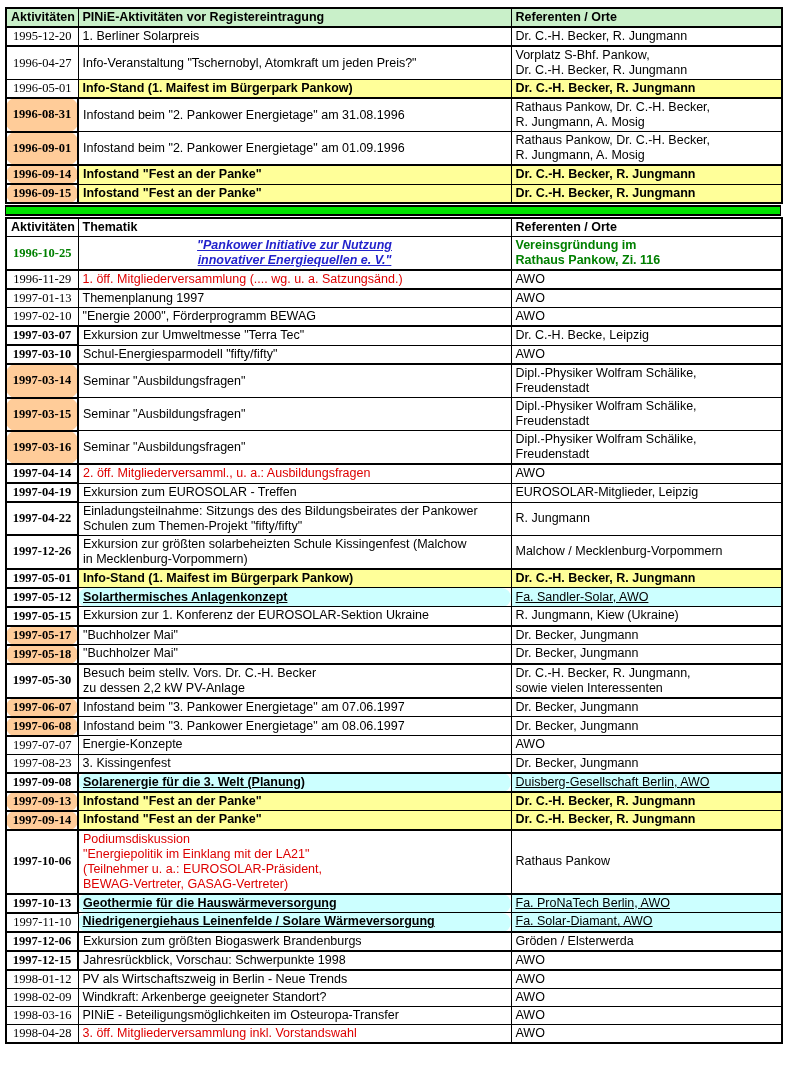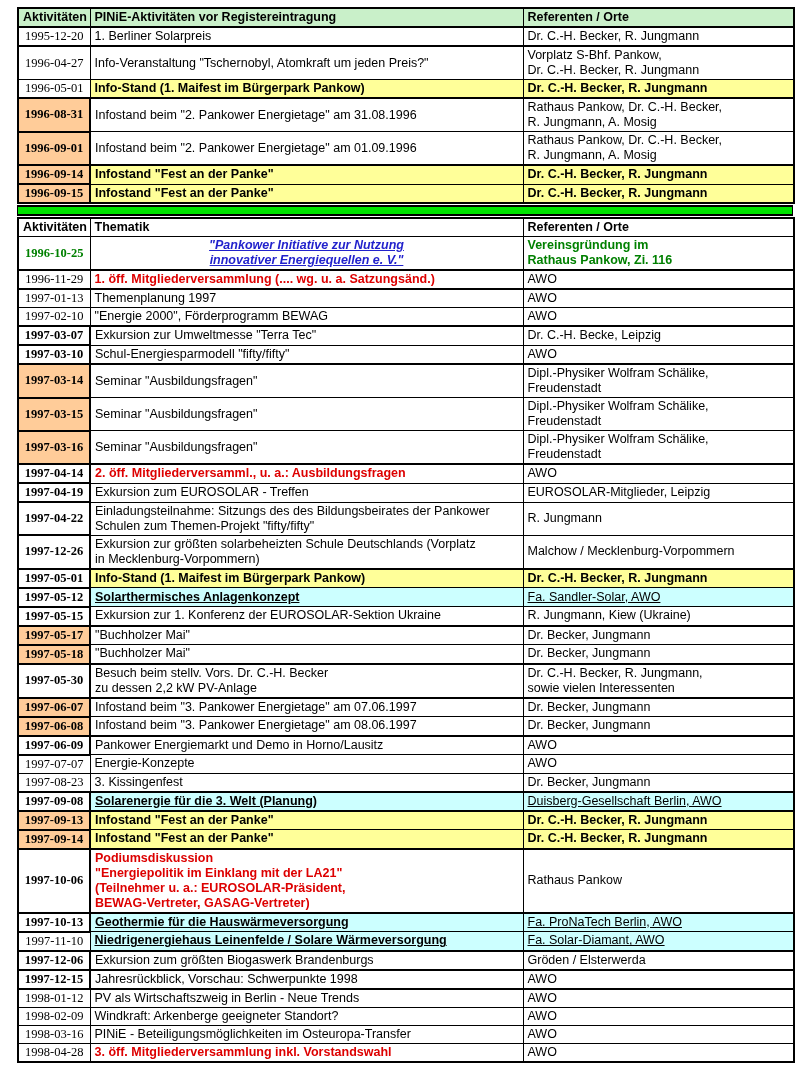--- a/index.html
+++ b/index.html
@@ -1,36 +1,36 @@
 <!DOCTYPE html>
 <html style="--hdr-green: #c9f0c9; --sep-green: #00e400; --yellow: #ffff99; --orange: #ffcc99; --cyan: #ccffff; --red: #dd0000; --green: #008000; --blue: #2222cc;"><head>
 <meta charset="utf-8">
 <style>
   :root{
     --hdr-green:#c9f0c9; --sep-green:#00e400; --yellow:#ffff99;
     --orange:#ffcc99; --cyan:#ccffff; --red:#dd0000; --green:#008000; --blue:#2222cc;
   }
   html,body{margin:0;padding:0;background:#ffffff;}
   body{width:804px;font-family:"Liberation Sans","DejaVu Sans",sans-serif;color:#000;}
-  .doc{padding:7px 0 0 17px;}
+  .doc{padding:7px 0 0 5px;}
   table.grid{border-collapse:collapse;table-layout:fixed;width:776px;
     font-size:12.5px;line-height:15px;border:2px solid #000;}
   table.grid col.c-date{width:72px;}
   table.grid col.c-act{width:433px;}
   table.grid col.c-ref{width:271px;}
   th,td{border:1px solid #000;padding:1px 4px;vertical-align:middle;overflow:hidden;}
   th{text-align:left;font-weight:bold;}
   .t1 th{background:var(--hdr-green);}
   .t2 th{background:#ffffff;}
   td.date{text-align:center;white-space:nowrap;font-family:Liberation Serif, serif;}
-  .bold{font-weight:bold;}
+  .bold{font-weight:bold;border-radius:10px;}
   .bg-orange{background:var(--orange);}
   .bg-yellow{background:var(--yellow);font-weight:bold;}
   .bg-cyan{background:var(--cyan);text-decoration:underline;}
-  .red{color:var(--red);font-weight:bold;}
+  .red{color:var(--red);font-weight:normal;}
   .green{color:var(--green);font-weight:bold;}
   td.title{text-align:center;}
   td.title div{color:var(--blue);font-weight:bold;font-style:italic;
     text-decoration:underline;cursor:pointer;}
   td.boxed{border:2px solid #000;}
   tr.thick td{border-top-width:2px;}
   .separator{height:7px;background:var(--sep-green);width:774px;
     border:1px solid #000;border-top:2px solid #000;border-bottom:2px solid #000;
     margin:1px 0 1px 0;}
 </style>
@@ -248,21 +248,21 @@
             <div>Einladungsteilnahme: Sitzungs des des Bildungsbeirates der Pankower</div>
             <div>Schulen zum Themen-Projekt "fifty/fifty"</div>
           </td>
           <td class="ref">
             <div>R. Jungmann</div>
           </td>
         </tr>
         <tr>
           <td class="date boxed bold">1997-12-26</td>
           <td class="act">
-            <div>Exkursion zur größten solarbeheizten Schule Deutschlands (Vorplatz</div>
+            <div>Exkursion zur größten solarbeheizten Schule Kissingenfest (Malchow</div>
             <div>in Mecklenburg-Vorpommern)</div>
           </td>
           <td class="ref">
             <div>Malchow / Mecklenburg-Vorpommern</div>
           </td>
         </tr>
         <tr class="thick">
           <td class="date boxed bold">1997-05-01</td>
           <td class="act bg-yellow">
             <div>Info-Stand (1. Maifest im Bürgerpark Pankow)</div>
@@ -327,29 +327,20 @@
             <div>Dr. Becker, Jungmann</div>
           </td>
         </tr>
         <tr>
           <td class="date bg-orange boxed bold">1997-06-08</td>
           <td class="act">
             <div>Infostand beim "3. Pankower Energietage" am 08.06.1997</div>
           </td>
           <td class="ref">
             <div>Dr. Becker, Jungmann</div>
-          </td>
-        </tr>
-        <tr class="thick">
-          <td class="date boxed bold">1997-06-09</td>
-          <td class="act">
-            <div>Pankower Energiemarkt und Demo in Horno/Lausitz</div>
-          </td>
-          <td class="ref">
-            <div>AWO</div>
           </td>
         </tr>
         <tr>
           <td class="date">1997-07-07</td>
           <td class="act">
             <div>Energie-Konzepte</div>
           </td>
           <td class="ref">
             <div>AWO</div>
           </td>

